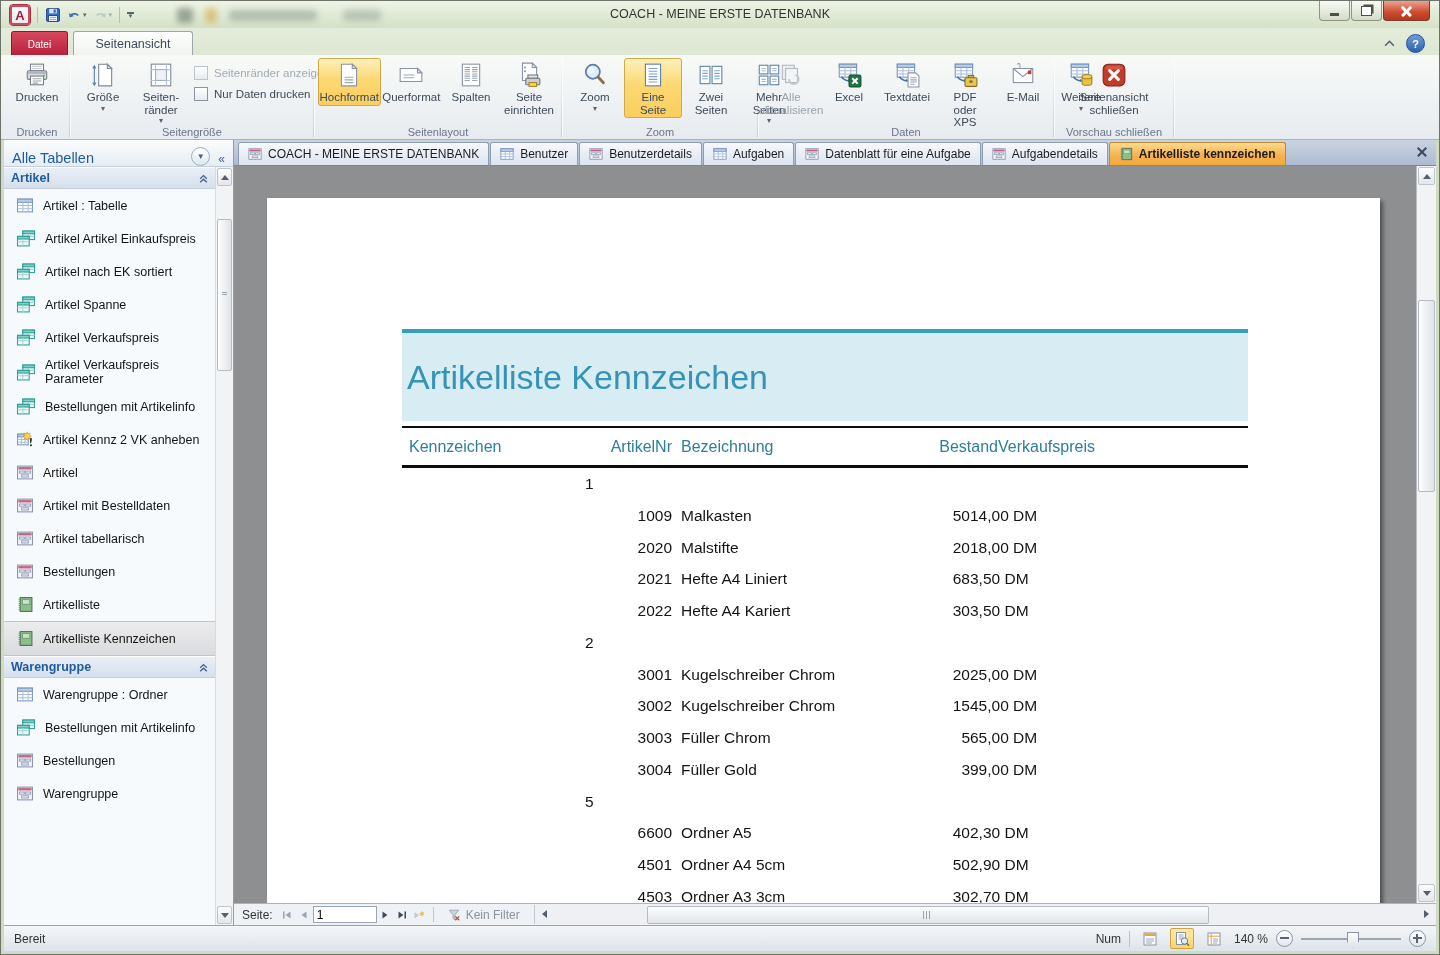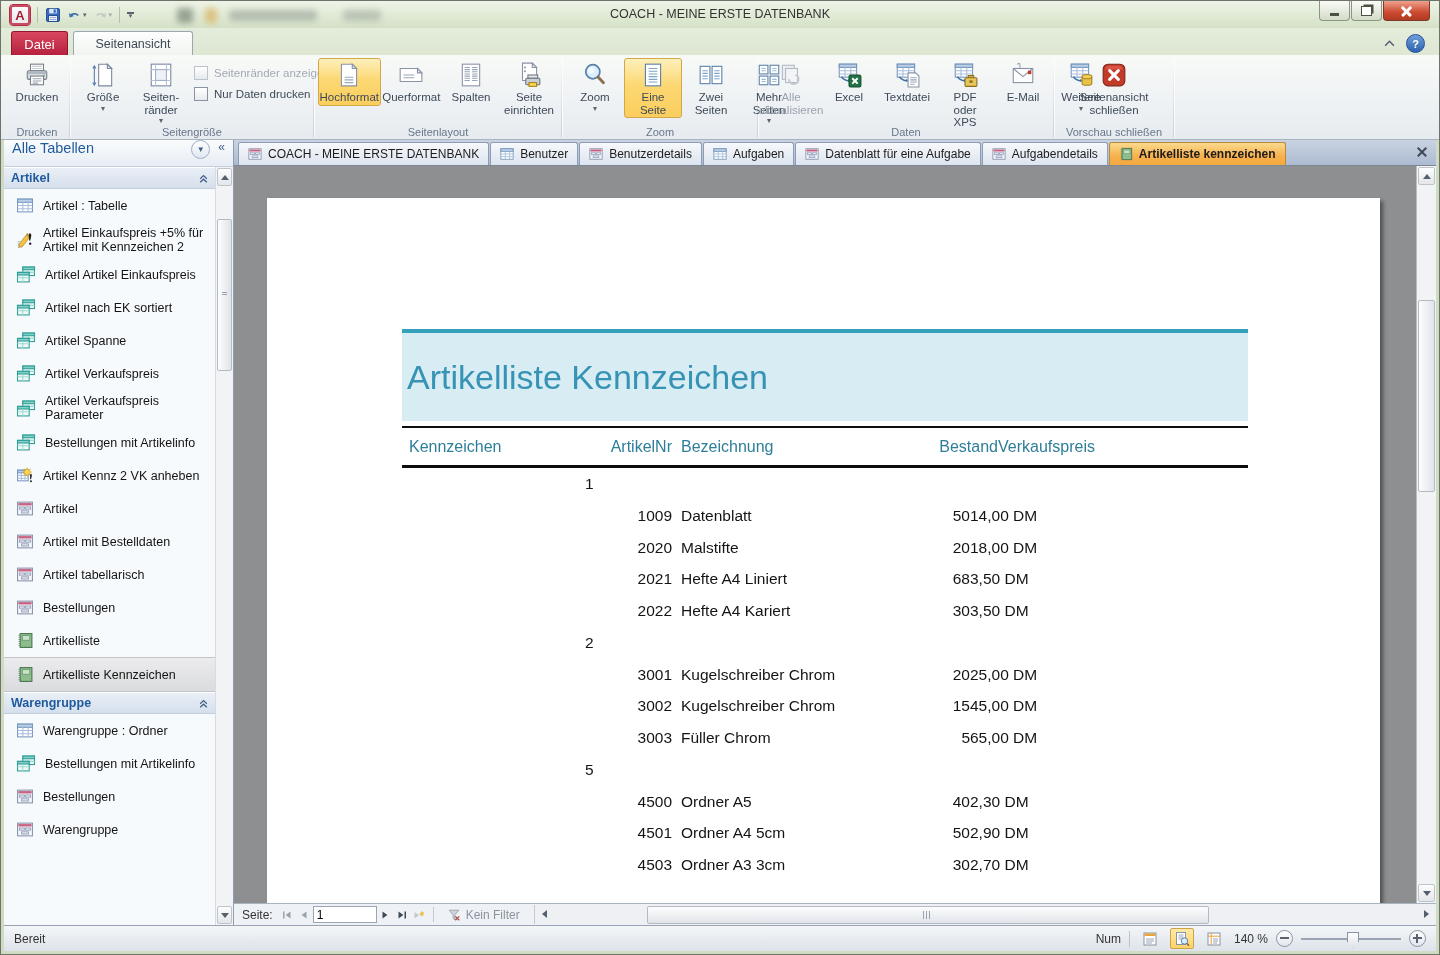--- a/index.html
+++ b/index.html
@@ -19,42 +19,42 @@
   .winbtns{position:absolute;right:9px;top:0;display:flex}
   .wb{width:29px;height:19px;margin-left:1px;border:1px solid #8f9584;border-top:none;border-radius:0 0 4px 4px;background:linear-gradient(#fafbf8,#d3dcc6);display:flex;align-items:center;justify-content:center;position:relative}
   .wb.close{width:45px;background:linear-gradient(#f0a08e,#cc4a30 60%,#b03a22);border-color:#7e3a2c}
   .g-min{width:9px;height:3px;background:#4a5242;margin-top:8px}
   .g-rest{width:9px;height:8px;border:1.5px solid #4a5242;background:#fff;box-shadow:2px -2px 0 -0.5px #4a5242}
   .g-x{position:relative;width:11px;height:11px}
   .g-x::before,.g-x::after{content:"";position:absolute;left:-1px;top:4.5px;width:13px;height:2.5px;background:#fff;border-radius:1px}
   .g-x::before{transform:rotate(45deg)}.g-x::after{transform:rotate(-45deg)}
   
   .tabrow{position:absolute;left:1px;right:1px;top:28px;height:27px;background:linear-gradient(#e4ecdb,#dde7d2)}
-  .rtab-file{position:absolute;left:10px;top:3px;width:55px;height:24px;background:linear-gradient(#d8485f,#b51f3c);border:1px solid #8e1830;border-bottom:none;border-radius:3px 3px 0 0;color:#fff;font-size:13px;display:flex;align-items:center;justify-content:center}
+  .rtab-file{position:absolute;left:10px;top:3px;width:55px;height:24px;background:linear-gradient(#d8485f,#b51f3c);border:1px solid #8e1830;border-bottom:none;border-radius:3px 3px 0 0;color:#fff;font-size:10px;display:flex;align-items:center;justify-content:center}
   .rtab-view{position:absolute;left:72px;top:3px;width:118px;height:24px;background:linear-gradient(#fdfefd,#f0f3ee);border:1px solid #9aa6b2;border-bottom:none;border-radius:3px 3px 0 0;color:#3e4a58;font-size:12.5px;display:flex;align-items:center;justify-content:center}
   .ribbon-right{position:absolute;right:14px;top:6px;display:flex;align-items:center;gap:10px}
   .helpbtn{width:17px;height:17px;border-radius:50%;background:linear-gradient(#6f9fd8,#2d62ae);border:1px solid #24509a;color:#fff;font-size:11px;font-weight:bold;display:flex;align-items:center;justify-content:center}
   
   .ribbon{position:absolute;left:1px;right:1px;top:55px;height:84px;background:linear-gradient(#f8faf7,#eef1f4 60%,#e6ebef);border-bottom:1px solid #a7b3bd;display:flex;align-items:stretch;padding-left:4px}
   .rgroup{position:relative;display:flex;align-items:flex-start;padding:3px 3px 15px}
   .glabel{position:absolute;left:0;right:0;bottom:1px;text-align:center;font-size:11px;color:#68758a}
   .gsep{width:1px;margin:2px 0;background:linear-gradient(#fafbfc,#c6ced8);border-right:1px solid #fbfcfd}
   .bigbtn{display:flex;flex-direction:column;align-items:center;min-width:48px;padding:3px 4px 1px;border:1px solid transparent;border-radius:3px;font-size:11.5px;color:#3e4a58;text-align:center;line-height:12.5px}
   .bigbtn .lbl{white-space:pre-line;margin-top:3px}
   .bigbtn.sel{background:linear-gradient(#fdf0bb,#fcd873 45%,#fbce5e);border-color:#d3a849}
   .bigbtn.dis{color:#9aa2ac}
   .dda{font-size:8px;color:#5a6470;line-height:8px;margin-top:1px}
   .chkcol{display:flex;flex-direction:column;justify-content:center;gap:7px;padding:8px 4px 0 4px}
   .chk{display:flex;align-items:center;gap:6px;font-size:11.5px;color:#3e4a58;white-space:nowrap}
   .chk.dis{color:#a2aab3}
   .box{width:12px;height:12px;border:1px solid #8a93a5;background:linear-gradient(#fff,#e6eaee)}
   .chk.dis .box{border-color:#bcc3cc}
   
   .navpane{position:absolute;left:4px;top:140px;bottom:30px;width:229px;background:#f4f7fb;border-right:1px solid #8e9cb4;display:flex;flex-direction:column}
-  .np-header{height:26px;display:flex;align-items:flex-start;gap:5px;padding:0 5px 0 8px;background:linear-gradient(#fbfcfd,#e6edf4);border-bottom:1px solid #c4cfdd;color:#1e5a9e;font-size:14.5px}
+  .np-header{height:26px;display:flex;align-items:flex-end;gap:5px;padding:0 5px 0 8px;background:linear-gradient(#fbfcfd,#e6edf4);border-bottom:1px solid #c4cfdd;color:#1e5a9e;font-size:14.5px}
   .np-title{flex:1}
   .np-circle{width:17px;height:17px;border-radius:50%;border:1px solid #9fb0c8;background:linear-gradient(#fff,#dfe7f0);display:flex;align-items:center;justify-content:center;font-size:8px;color:#44618c}
   .np-collapse{font-size:12px;color:#44618c;padding:0 3px}
   .np-body{flex:1;position:relative;overflow:hidden;background:#f7fafd}
   .np-list{position:absolute;left:0;top:0;right:17px;bottom:0;overflow:hidden}
   .np-group{height:20px;display:flex;align-items:center;padding:0 7px;background:linear-gradient(#eaeff6,#d5dfec);border-top:1px solid #fff;border-bottom:1px solid #c4cfdd;color:#1e5a9e;font-weight:bold;font-size:12.5px}
   .np-group .sp{flex:1}
   .np-item{display:flex;align-items:center;gap:9px;padding:4px 2px 4px 12px;font-size:12.5px;color:#141414;min-height:25px;line-height:14px}
   .np-item.sel{background:linear-gradient(#ececed,#d9dbde);border-top:1px solid #c2c4c8;border-bottom:1px solid #c2c4c8}
   .np-item .ic{flex:none}
@@ -597,26 +597,20 @@
               <use href="#s-chevup2"></use>
             </svg>
         </div>
         <div class="np-item">
             <svg class="ic" width="18" height="17">
               <use href="#s-table"></use>
             </svg>
             <span>Artikel : Tabelle</span>
           </div>
         <div class="np-item">
-            <svg class="ic" width="18" height="17">
-              <use href="#s-actionq"></use>
-            </svg>
-            <span>Artikel Einkaufspreis +5% für Artikel mit Kennzeichen 2</span>
-          </div>
-        <div class="np-item">
             <svg class="ic" width="20" height="17">
               <use href="#s-query"></use>
             </svg>
             <span>Artikel Artikel Einkaufspreis</span>
           </div>
         <div class="np-item">
             <svg class="ic" width="20" height="17">
               <use href="#s-query"></use>
             </svg>
             <span>Artikel nach EK sortiert</span>
@@ -796,21 +790,21 @@
             <span class="ra-r">Bestand</span>
             <span class="c5">Verkaufspreis</span>
           </div>
           <div class="rep-thick"></div>
 
           <div class="rep-group">1</div>
           <div class="rep-row">
               <span></span>
               <span class="ra-r">1009</span>
               <span></span>
-              <span>Datenblatt</span>
+              <span>Malkasten</span>
               <span class="ra-r">50</span>
               <span class="c5">14,00 DM</span>
             </div>
           <div class="rep-row">
               <span></span>
               <span class="ra-r">2020</span>
               <span></span>
               <span>Malstifte</span>
               <span class="ra-r">20</span>
               <span class="c5">18,00 DM</span>
@@ -850,25 +844,33 @@
               <span class="c5">45,00 DM</span>
             </div>
           <div class="rep-row">
               <span></span>
               <span class="ra-r">3003</span>
               <span></span>
               <span>Füller Chrom</span>
               <span class="ra-r">5</span>
               <span class="c5">65,00 DM</span>
             </div>
+          <div class="rep-row">
+              <span></span>
+              <span class="ra-r">3004</span>
+              <span></span>
+              <span>Füller Gold</span>
+              <span class="ra-r">3</span>
+              <span class="c5">99,00 DM</span>
+            </div>
 
           <div class="rep-group">5</div>
           <div class="rep-row">
               <span></span>
-              <span class="ra-r">4500</span>
+              <span class="ra-r">6600</span>
               <span></span>
               <span>Ordner A5</span>
               <span class="ra-r">40</span>
               <span class="c5">2,30 DM</span>
             </div>
           <div class="rep-row">
               <span></span>
               <span class="ra-r">4501</span>
               <span></span>
               <span>Ordner A4 5cm</span>

